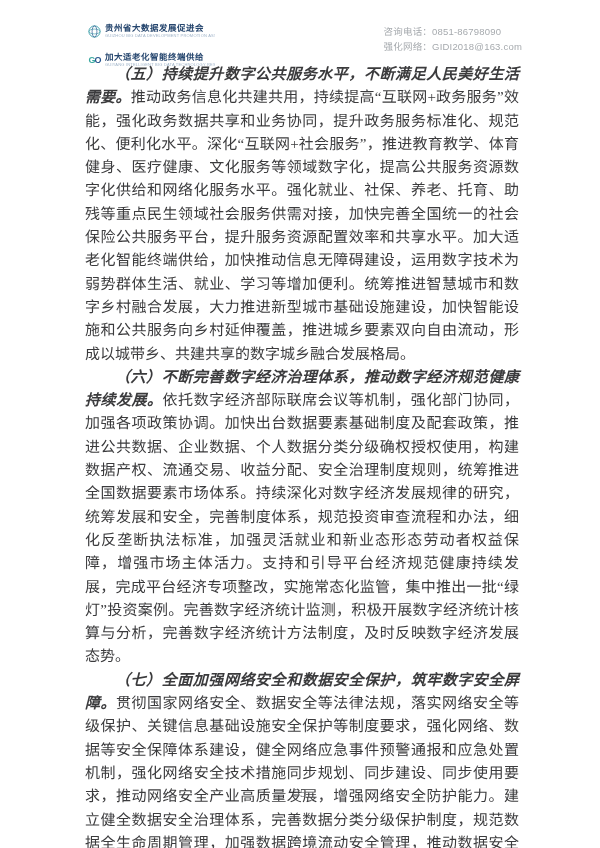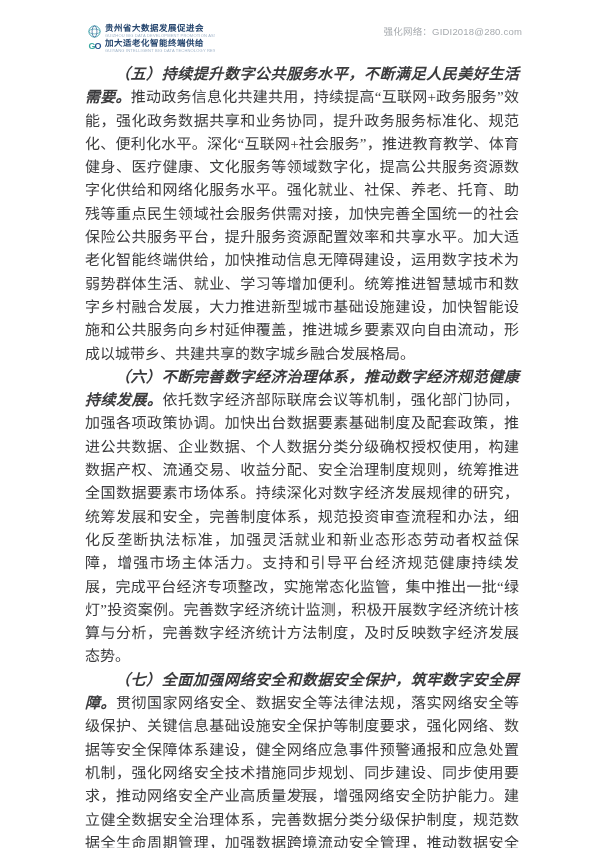--- a/index.html
+++ b/index.html
@@ -16,21 +16,21 @@
   
   .header {
     position: absolute;
     top: 24px;
     left: 88px;
     right: 78px;
     display: flex;
     justify-content: space-between;
     align-items: flex-start;
   }
-  .logos { display: flex; flex-direction: column; gap: 1px; }
+  .logos { display: flex; flex-direction: column; gap: 15px; }
   .logo-row { display: flex; align-items: center; gap: 4px; }
   .logo-icon { width: 13px; height: 13px; flex: 0 0 auto; display: flex; align-items: center; justify-content: center; }
   .logo-monogram { font-family: "Liberation Sans", sans-serif; font-weight: 700; font-size: 9px; letter-spacing: -1px; line-height: 13px; }
   .mono-g { color: #3aa8a0; }
   .mono-o { color: #27558e; }
   .logo-textblock { display: flex; flex-direction: column; }
   .logo-name { color: #27476f; font-size: 8.5px; font-weight: 700; line-height: 9px; letter-spacing: 0.5px; }
   .logo-sub { color: #9fb3c8; font-size: 4px; line-height: 5px; letter-spacing: 0.2px; font-family: "Liberation Sans", sans-serif; white-space: nowrap; overflow: hidden; max-width: 110px; }
   .contact { font-family: "Liberation Sans", sans-serif; font-size: 9.5px; color: #a6aaae; line-height: 15px; letter-spacing: 0.2px; }
   .contact-line { white-space: nowrap; }
@@ -90,21 +90,22 @@
             <span class="mono-o">O</span>
           </span>
         <span class="logo-textblock">
           <span class="logo-name">加大适老化智能终端供给</span>
           <span class="logo-sub">GUIYANG INTELLIGENT BIG DATA TECHNOLOGY RESEARCH INSTITUTE</span>
         </span>
       </div>
     </div>
 
     <div class="contact">
-      <div class="contact-line"><span>强化网络：</span><span>GIDI2018@280.com</span></div>
+      <div class="contact-line"><span>咨询电话：</span><span>0851-86798090</span></div>
+      <div class="contact-line"><span>强化网络：</span><span>GIDI2018@163.com</span></div>
     </div>
 
   </div>
 
   <div class="doc-body">
 
 
     <p class="para-indent"><span class="para-lead">（五）持续提升数字公共服务水平，不断满足人民美好生活需要。</span><span>推动政务信息化共建共用，持续提高“互联网+政务服务”效能，强化政务数据共享和业务协同，提升政务服务标准化、规范化、便利化水平。深化“互联网+社会服务”，推进教育教学、体育健身、医疗健康、文化服务等领域数字化，提高公共服务资源数字化供给和网络化服务水平。强化就业、社保、养老、托育、助残等重点民生领域社会服务供需对接，加快完善全国统一的社会保险公共服务平台，提升服务资源配置效率和共享水平。加大适老化智能终端供给，加快推动信息无障碍建设，运用数字技术为弱势群体生活、就业、学习等增加便利。统筹推进智慧城市和数字乡村融合发展，大力推进新型城市基础设施建设，加快智能设施和公共服务向乡村延伸覆盖，推进城乡要素双向自由流动，形成以城带乡、共建共享的数字城乡融合发展格局。</span></p>
 
     <p class="para-indent"><span class="para-lead">（六）不断完善数字经济治理体系，推动数字经济规范健康持续发展。</span><span>依托数字经济部际联席会议等机制，强化部门协同，加强各项政策协调。加快出台数据要素基础制度及配套政策，推进公共数据、企业数据、个人数据分类分级确权授权使用，构建数据产权、流通交易、收益分配、安全治理制度规则，统筹推进全国数据要素市场体系。持续深化对数字经济发展规律的研究，统筹发展和安全，完善制度体系，规范投资审查流程和办法，细化反垄断执法标准，加强灵活就业和新业态形态劳动者权益保障，增强市场主体活力。支持和引导平台经济规范健康持续发展，完成平台经济专项整改，实施常态化监管，集中推出一批“绿灯”投资案例。完善数字经济统计监测，积极开展数字经济统计核算与分析，完善数字经济统计方法制度，及时反映数字经济发展态势。</span></p>

